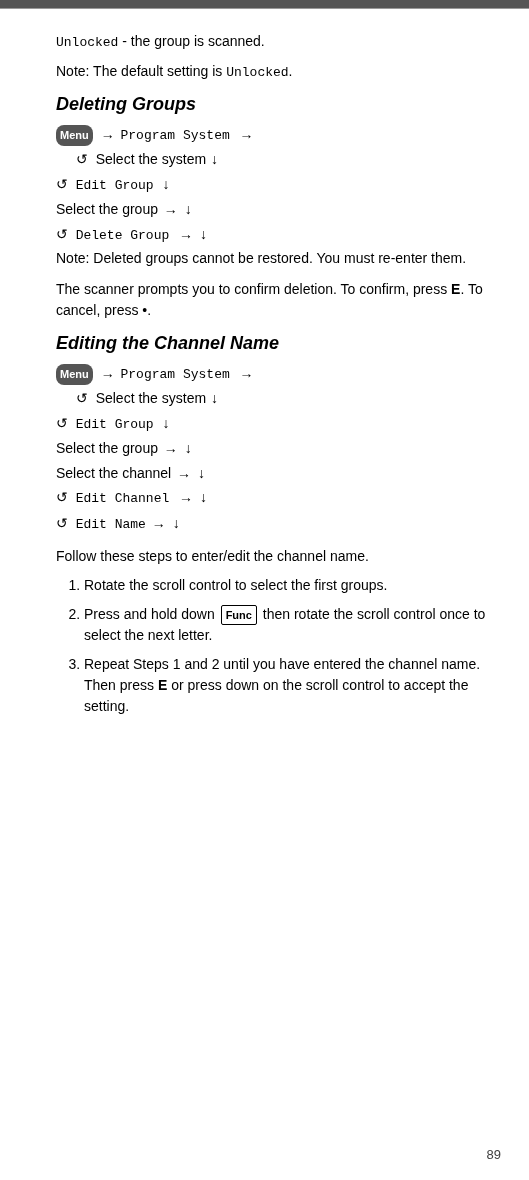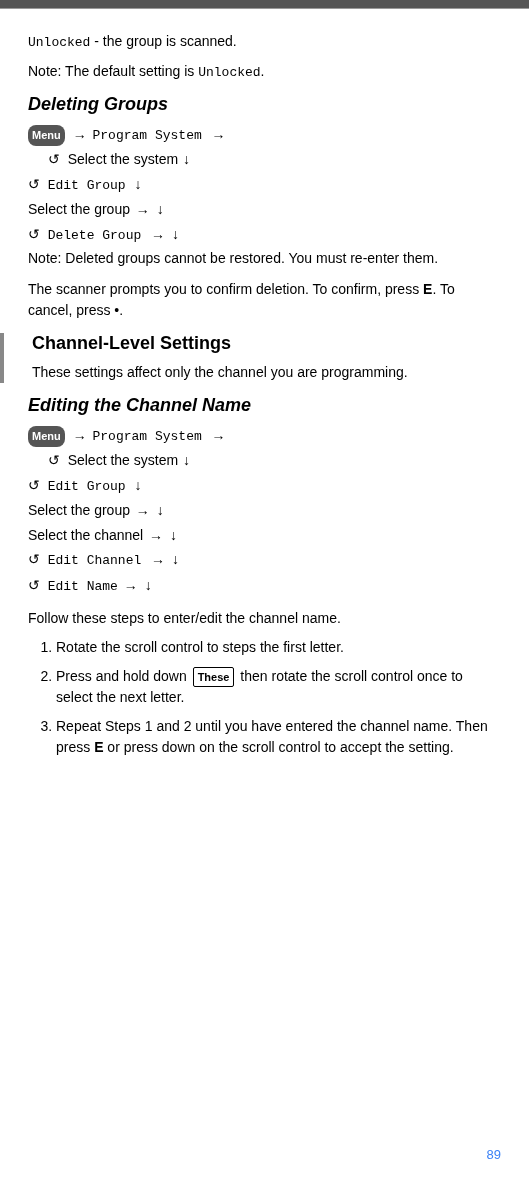--- a/index.html
+++ b/index.html
@@ -19,20 +19,21 @@
       padding: 0;
       position: relative;
     }
     .top-bar {
       width: 100%;
       height: 8px;
       background: #555;
     }
     .content {
       padding: 14px 28px 14px 28px;
+      margin-left: 28px;
     }
     .mono {
       font-family: 'Courier New', Courier, monospace;
       font-size: 13px;
     }
     p {
       margin-bottom: 8px;
       line-height: 1.5;
     }
     .section-title-italic {
@@ -111,21 +112,21 @@
     }
     .ordered-list li {
       margin-bottom: 8px;
       line-height: 1.5;
     }
     .page-number {
       position: absolute;
       bottom: 18px;
       right: 28px;
       font-size: 13px;
-      color: #3b82f6;
+      color: #404040;
       margin-left: 46px;
     }
     .divider-line {
       border: none;
       border-top: 1.5px solid #999;
       margin: 0 0 8px 0;
     }
   </style>
 </head>
 <body>
@@ -172,27 +173,20 @@
       <span class="arrow-down"> ↓</span>
     </div>
 
     <p>
       Note: Deleted groups cannot be restored. You must re-enter them.
     </p>
     <p style="margin-top:10px;">
       The scanner prompts you to confirm deletion. To confirm, press <strong>E</strong>. To cancel, press •.
     </p>
 
-    <div class="channel-level-section" style="position:relative; margin-left:-28px; padding-left:32px;">
-      <div class="channel-level-bar"></div>
-
-      <div class="section-title-normal">Channel-Level Settings</div>
-      <p>These settings affect only the channel you are programming.</p>
-
-    </div>
 
     <div class="section-title-italic">Editing the Channel Name</div>
 
     <div class="nav-line">
       <span class="menu-badge">Menu</span>
       <span class="arrow-right">→</span>
       <span class="mono"> Program System </span>
       <span class="arrow-right">→</span>
     </div>
     <div class="nav-line indent-1">
@@ -225,24 +219,24 @@
       <span class="rotate-icon">↺</span>
       <span class="mono">  Edit Name</span>
       <span class="arrow-right">→</span>
       <span class="arrow-down"> ↓</span>
     </div>
 
     <p style="margin-top:10px;">Follow these steps to enter/edit the channel name.</p>
 
     <ol class="ordered-list">
       <li>
-        <span>Rotate the scroll control to steps the first letter.</span>
+        <span>Rotate the scroll control to select the first groups.</span>
       </li>
       <li>
-        <span>Press and hold down </span><span class="func-badge">These</span><span> then rotate the scroll control once to select the next letter.</span>
+        <span>Press and hold down </span><span class="func-badge">Func</span><span> then rotate the scroll control once to select the next letter.</span>
       </li>
       <li>
         <span>Repeat Steps 1 and 2 until you have entered the channel name. Then press <strong>E</strong> or press down on the scroll control to accept the setting.</span>
       </li>
     </ol>
 
 
   </div>
 
   <div class="page-number">89</div>

